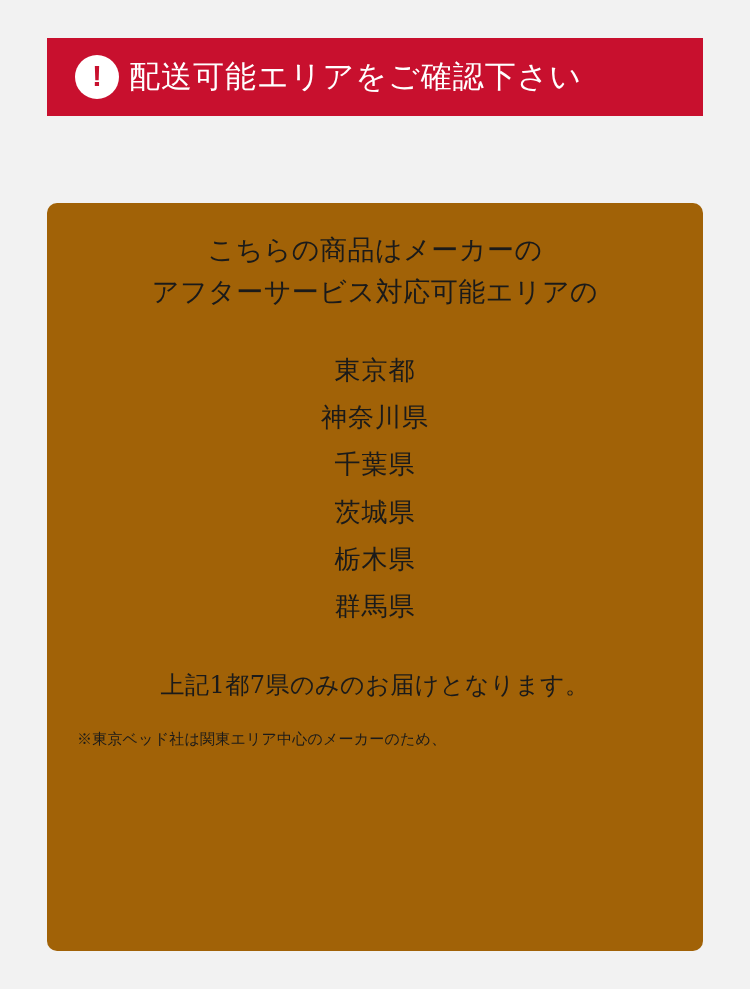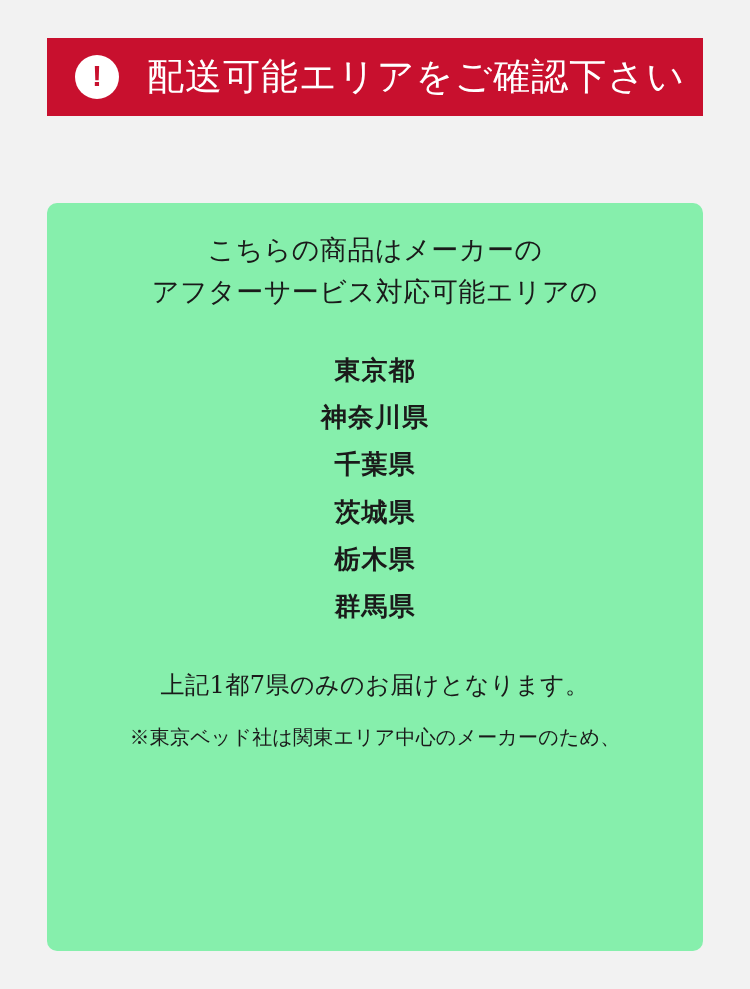--- a/index.html
+++ b/index.html
@@ -46,35 +46,35 @@
     font-family: "Liberation Sans", sans-serif;
     font-weight: bold;
     font-size: 30px;
     line-height: 1;
     flex: 0 0 auto;
     padding-bottom: 2px;
     box-sizing: border-box;
   }
   .banner-title {
     color: #ffffff;
-    font-size: 37px;
+    font-size: 31px;
     letter-spacing: 1px;
-    margin-left: 28px;
+    margin-left: 10px;
     white-space: nowrap;
     font-family: "DejaVu Serif", serif;
   }
 
   
   .card {
     position: absolute;
     left: 47px;
     top: 203px;
     width: 656px;
     height: 748px;
-    background: #86efac;
+    background: #a16207;
     border-radius: 10px;
     box-sizing: border-box;
     padding: 26px 30px 20px 30px;
     text-align: center;
   }
   .intro {
     font-size: 27px;
     line-height: 1.55;
     letter-spacing: 0.5px;
     margin: 0;
@@ -88,36 +88,35 @@
   .area-list {
     list-style: none;
     margin: 34px 0 0 0;
     padding: 0;
   }
   .area-list li {
     font-size: 26px;
     line-height: 1.82;
     letter-spacing: 1px;
     font-family: "DejaVu Serif", serif;
-    font-weight: bold;
   }
 
   .summary {
     margin: 38px 0 0 0;
     font-size: 24px;
     letter-spacing: 0.5px;
     white-space: nowrap;
     font-family: "DejaVu Serif", serif;
   }
 
   .note {
-    margin: 20px 0 0 0;
-    font-size: 20px;
+    margin: 26px 0 0 0;
+    font-size: 15px;
     line-height: 1.62;
-    text-align: center;
+    text-align: left;
     letter-spacing: 0.2px;
     font-family: "DejaVu Serif", serif;
   }
   .note-line {
     display: block;
     white-space: nowrap;
   }
 </style>
 </head>
 <body>

